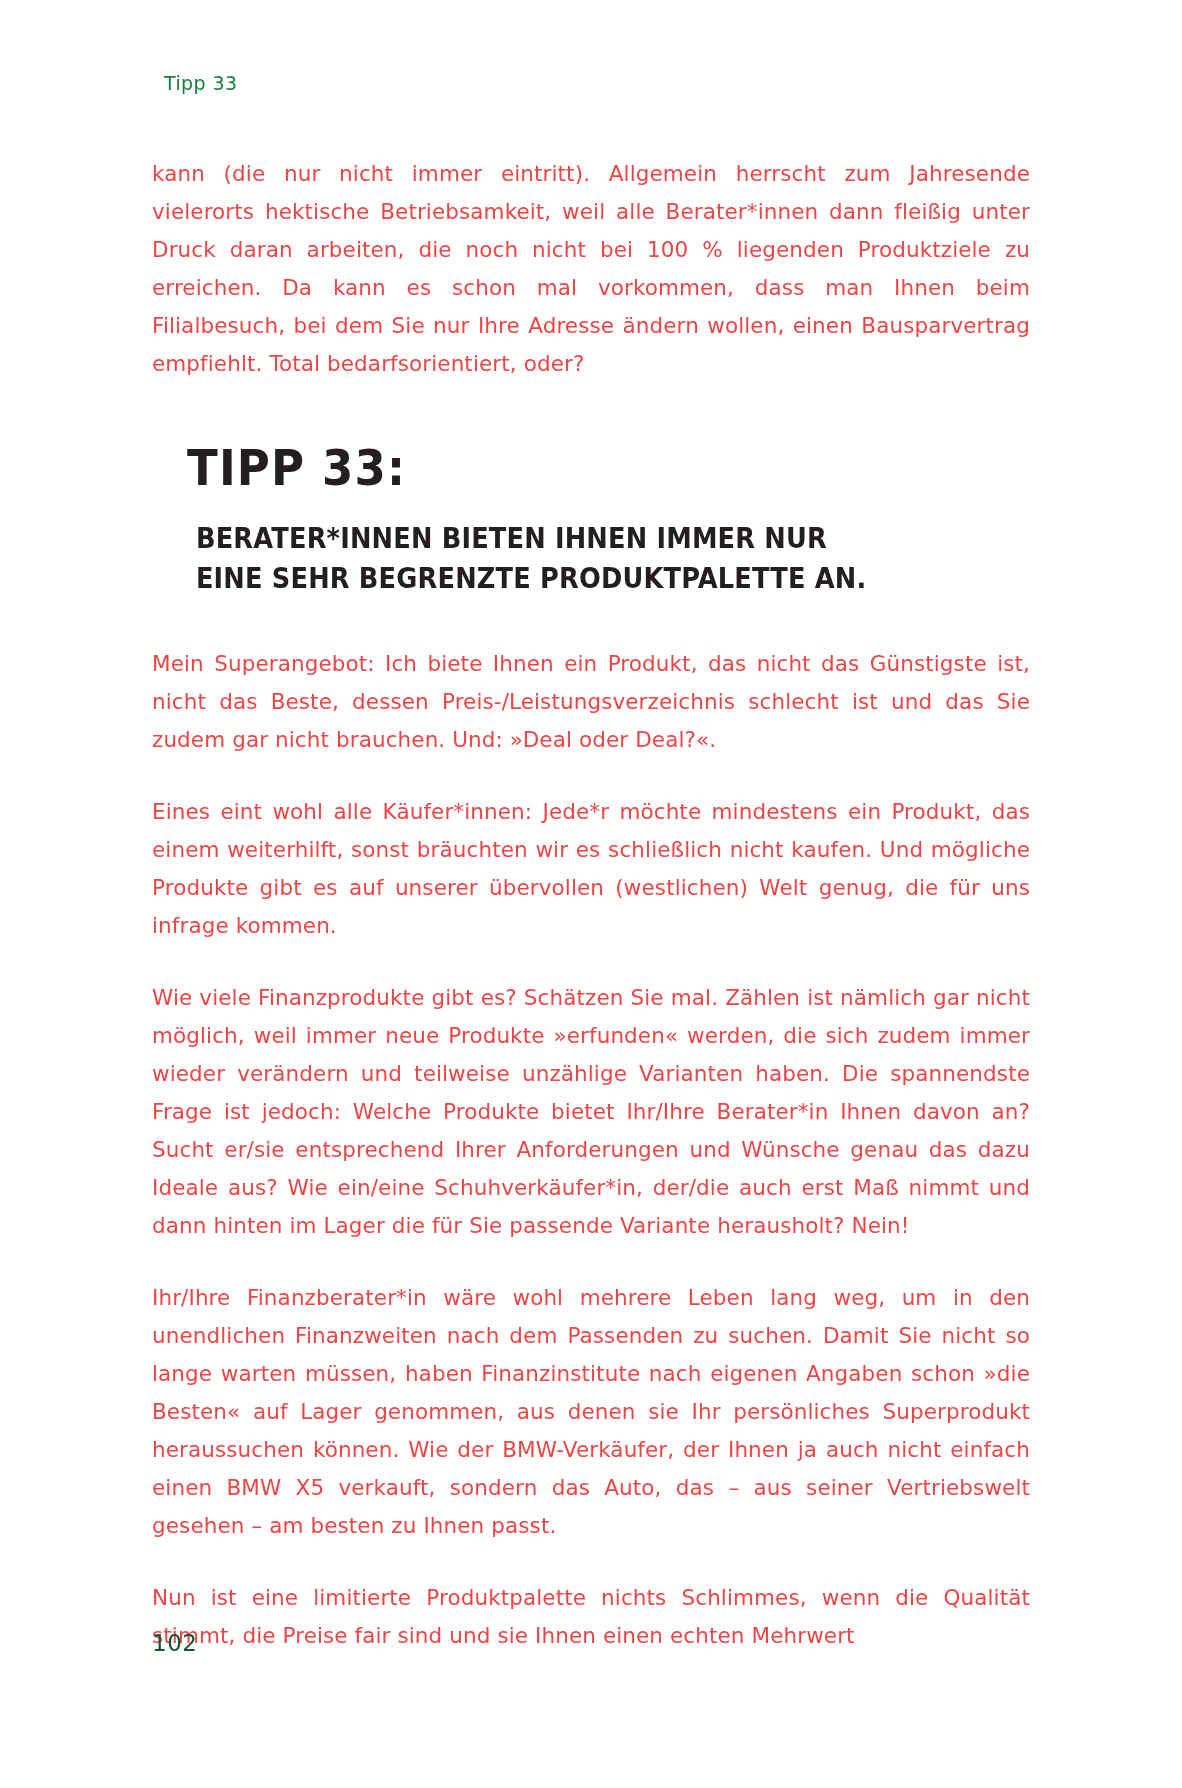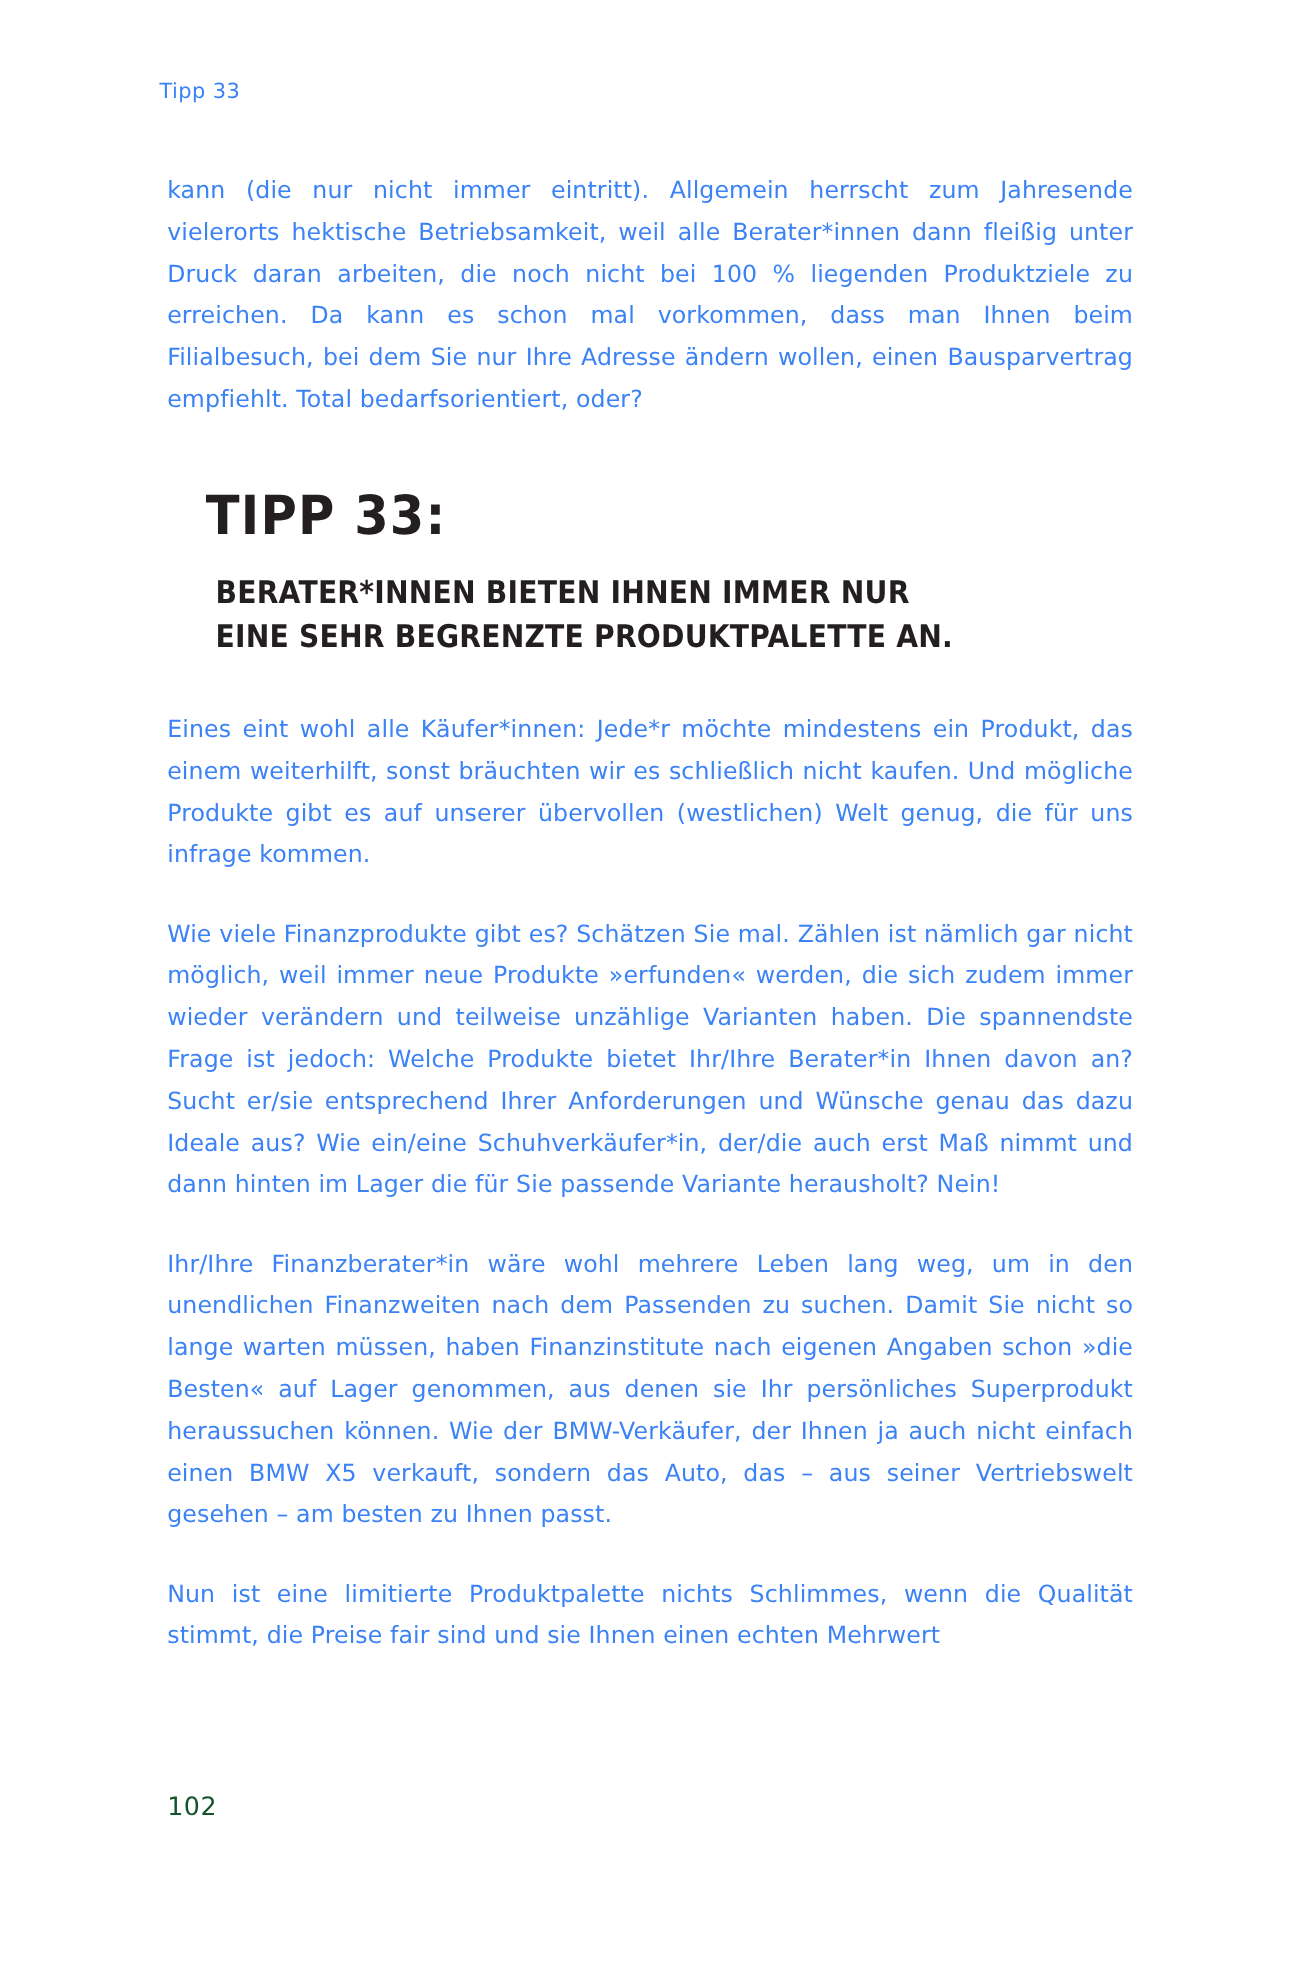--- a/index.html
+++ b/index.html
@@ -18,40 +18,40 @@
   .page {
     position: absolute;
     left: 0;
     top: 0;
     width: 1182px;
     height: 1788px;
     box-sizing: border-box;
   }
   .running-head {
     position: absolute;
-    left: 145px;
+    left: 164px;
     top: 72px;
     font-size: 19px;
     letter-spacing: 0.4px;
-    color: #3b82f6;
+    color: #15803d;
     font-family: "DejaVu Sans", sans-serif;
   }
   .content {
     position: absolute;
     left: 152px;
     top: 155px;
     width: 878px;
   }
   p.body-text {
     margin: 0 0 34px 0;
     font-size: 21.5px;
     line-height: 38px;
     text-align: justify;
     text-justify: inter-word;
-    color: #3b82f6;
+    color: #ef4444;
     letter-spacing: 0.1px;
   }
   p.body-text.first {
     text-align: justify;
   }
   .title-block {
     margin: 58px 0 46px 0;
   }
   .tip-title {
     font-size: 49px;
@@ -97,20 +97,21 @@
     <p class="body-text first">kann (die nur nicht immer eintritt). Allgemein herrscht zum Jahresende vielerorts hektische Betriebsamkeit, weil alle Berater*innen dann fleißig unter Druck daran arbeiten, die noch nicht bei 100 % liegenden Produktziele zu erreichen. Da kann es schon mal vorkommen, dass man Ihnen beim Filialbesuch, bei dem Sie nur Ihre Adresse ändern wollen, einen Bausparvertrag empfiehlt. Total bedarfsorientiert, oder?</p>
 
     <div class="title-block">
       <div class="tip-title">TIPP 33:</div>
       <div class="tip-subtitle">
         <span class="line">BERATER*INNEN BIETEN IHNEN IMMER NUR</span>
         <span class="line">EINE SEHR BEGRENZTE PRODUKTPALETTE AN.</span>
       </div>
     </div>
 
+    <p class="body-text">Mein Superangebot: Ich biete Ihnen ein Produkt, das nicht das Günstigste ist, nicht das Beste, dessen Preis-/Leistungsverzeichnis schlecht ist und das Sie zudem gar nicht brauchen. Und: »Deal oder Deal?«.</p>
 
     <p class="body-text">Eines eint wohl alle Käufer*innen: Jede*r möchte mindestens ein Produkt, das einem weiterhilft, sonst bräuchten wir es schließlich nicht kaufen. Und mögliche Produkte gibt es auf unserer übervollen (westlichen) Welt genug, die für uns infrage kommen.</p>
 
     <p class="body-text">Wie viele Finanzprodukte gibt es? Schätzen Sie mal. Zählen ist nämlich gar nicht möglich, weil immer neue Produkte »erfunden« werden, die sich zudem immer wieder verändern und teilweise unzählige Varianten haben. Die spannendste Frage ist jedoch: Welche Produkte bietet Ihr/Ihre Berater*in Ihnen davon an? Sucht er/sie entsprechend Ihrer Anforderungen und Wünsche genau das dazu Ideale aus? Wie ein/eine Schuhverkäufer*in, der/die auch erst Maß nimmt und dann hinten im Lager die für Sie passende Variante herausholt? Nein!</p>
 
     <p class="body-text">Ihr/Ihre Finanzberater*in wäre wohl mehrere Leben lang weg, um in den unendlichen Finanzweiten nach dem Passenden zu suchen. Damit Sie nicht so lange warten müssen, haben Finanzinstitute nach eigenen Angaben schon »die Besten« auf Lager genommen, aus denen sie Ihr persönliches Superprodukt heraussuchen können. Wie der BMW-Verkäufer, der Ihnen ja auch nicht einfach einen BMW X5 verkauft, sondern das Auto, das – aus seiner Vertriebswelt gesehen – am besten zu Ihnen passt.</p>
 
     <p class="body-text">Nun ist eine limitierte Produktpalette nichts Schlimmes, wenn die Qualität stimmt, die Preise fair sind und sie Ihnen einen echten Mehrwert</p>
 
   </div>

